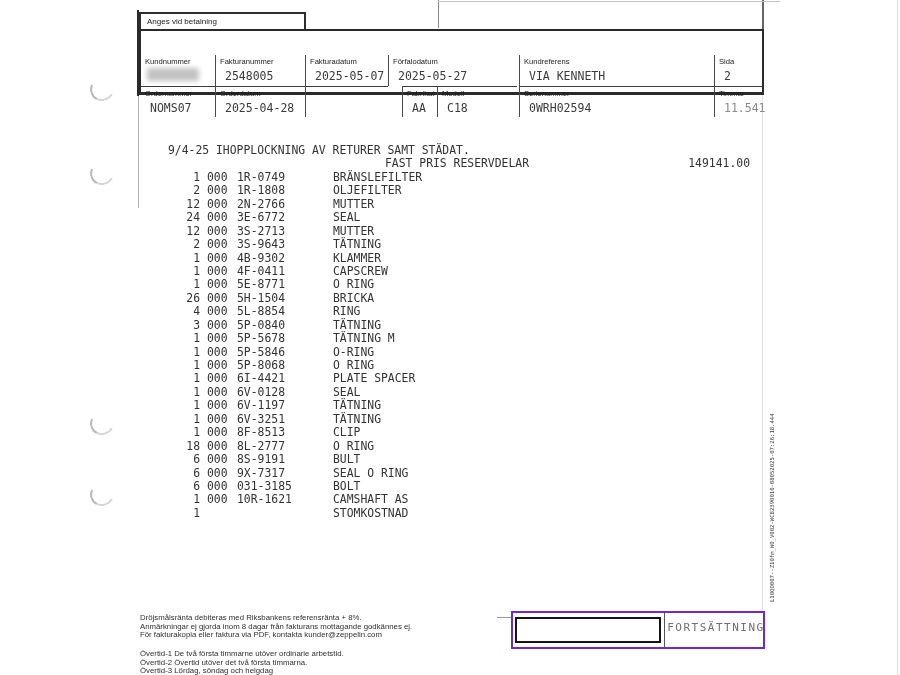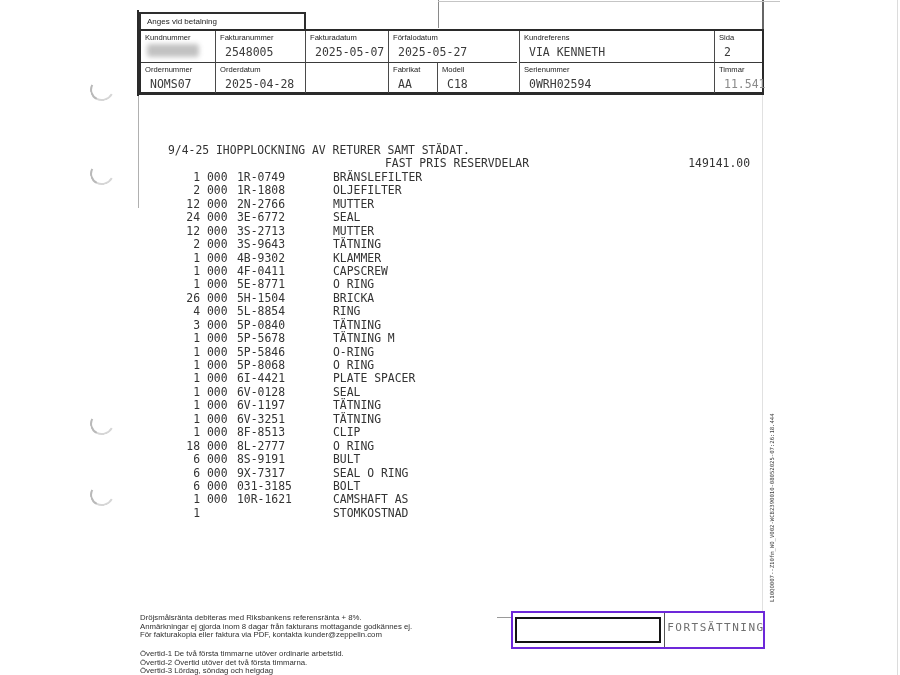--- a/index.html
+++ b/index.html
@@ -27,21 +27,21 @@
   
   .pay-box {
     position:absolute; left:139px; top:12px; width:167px; height:19px;
     border:2px solid #2e2e2e; background:#fff; padding:3px 0 12px 6px;
     font-size:8px; color:#1c1c1c;
   }
 
   
   .hdr-table { position:absolute; left:139px; top:29px; width:625px; height:66px;
     border:2px solid #2a2a2a; border-bottom-width:3px; background:#fff; }
-  .cell { position:absolute; border-left:1px solid #4a4a4a; }
+  .cell { position:absolute; border-left:1px solid #4a4a4a;margin-top:24px; }
   .cell.first { border-left:none; }
   .cell .lbl { position:absolute; left:4px; top:2px; font-size:7.6px; color:#1b1b1b; white-space:nowrap; }
   .cell .val { position:absolute; left:9px; top:14px; font-size:11.5px; color:#3a3a3a; white-space:nowrap;
                font-family:"DejaVu Sans Mono","Liberation Mono",monospace; }
   .row2 .cell { border-top:1.5px solid #3a3a3a; }
   .redacted { position:absolute; left:6px; top:13px; width:52px; height:13px;
               background:#c2c2c2; filter:blur(2.5px); border-radius:3px; }
   .val.light { color:#8a8a8a; }
 
   
@@ -131,21 +131,21 @@
     <div class="row2">
       <div class="cell first" style="left:0; top:31px; width:74px; height:31px;">
         <span class="lbl">Ordernummer</span>
         <span class="val">NOMS07</span>
       </div>
       <div class="cell" style="left:74px; top:31px; width:90px; height:31px;">
         <span class="lbl">Orderdatum</span>
         <span class="val">2025-04-28</span>
       </div>
       <div class="cell" style="left:164px; top:31px; width:83px; height:31px;"></div>
-      <div class="cell" style="left:247px; top:31px; width:51px; height:31px;">
+      <div class="cell" style="left:261px; top:31px; width:51px; height:31px;">
         <span class="lbl">Fabrikat</span>
         <span class="val">AA</span>
       </div>
       <div class="cell" style="left:296px; top:31px; width:80px; height:31px;">
         <span class="lbl">Modell</span>
         <span class="val">C18</span>
       </div>
       <div class="cell" style="left:378px; top:31px; width:195px; height:31px;">
         <span class="lbl">Serienummer</span>
         <span class="val">0WRH02594</span>

